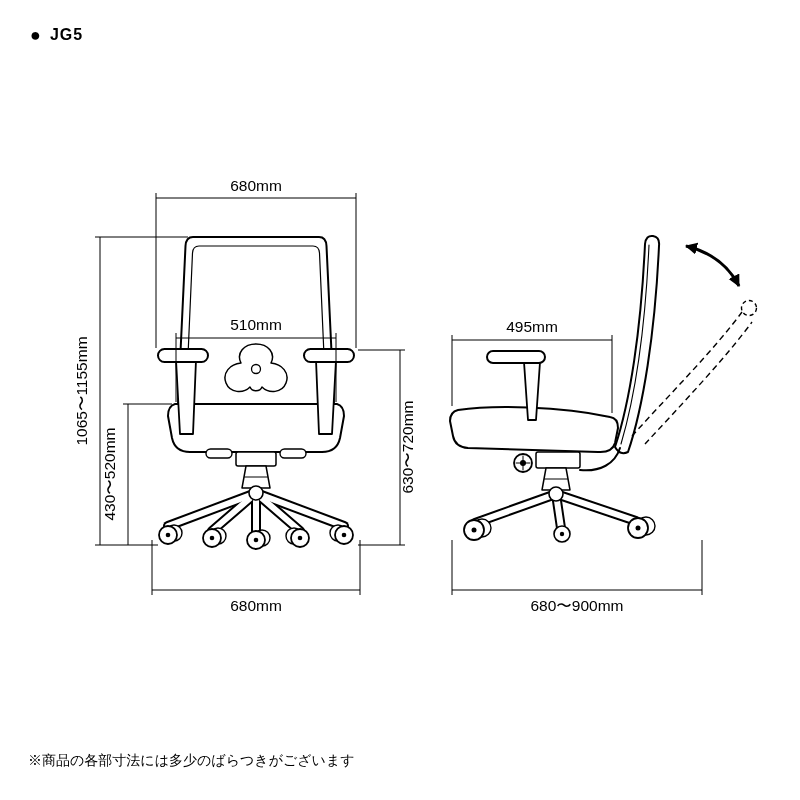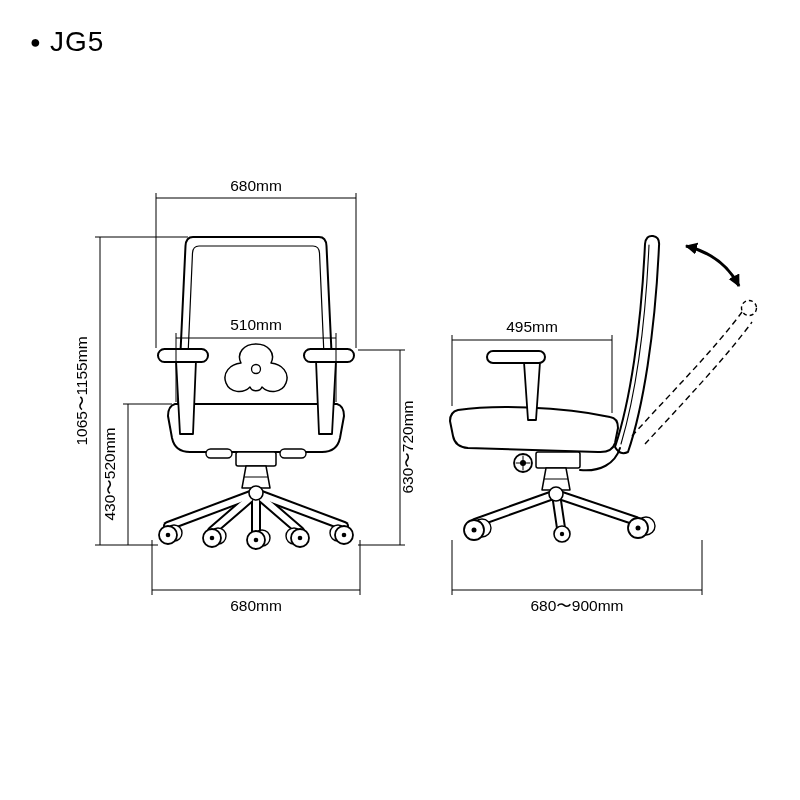--- a/index.html
+++ b/index.html
@@ -1,20 +1,20 @@
 <!DOCTYPE html>
 <html><head>
 <meta charset="utf-8">
 <style>
   html,body{margin:0;padding:0;background:#fff;}
   .page{position:relative;width:800px;height:800px;background:#ffffff;overflow:hidden;
         font-family:"Liberation Sans",sans-serif;color:#000;}
   .header{position:absolute;left:30px;top:26px;display:flex;align-items:center;gap:9px;}
   .bullet{font-size:18px;line-height:1;}
-  .title{font-size:28px;font-weight:400;letter-spacing:1px;}
+  .title{font-size:16px;font-weight:700;letter-spacing:1px;}
   .diagram{position:absolute;left:0;top:0;}
   .footnote{position:absolute;left:28px;top:752px;font-size:14px;}
   .dim{font-size:15.5px;fill:#000;stroke:none;font-family:"Liberation Sans",sans-serif;}
 </style>
 </head>
 <body>
 
 <div class="page">
 
   <div class="header">
@@ -192,14 +192,15 @@
       <g>
         <line x1="452" y1="590" x2="702" y2="590"></line>
         <line x1="452" y1="540" x2="452" y2="595"></line>
         <line x1="702" y1="540" x2="702" y2="595"></line>
         <text class="dim" x="577" y="611" text-anchor="middle">680〜900mm</text>
       </g>
 
     </g>
   </svg>
 
+  <div class="footnote">※商品の各部寸法には多少のばらつきがございます</div>
 
 </div>
 
 </body></html>

